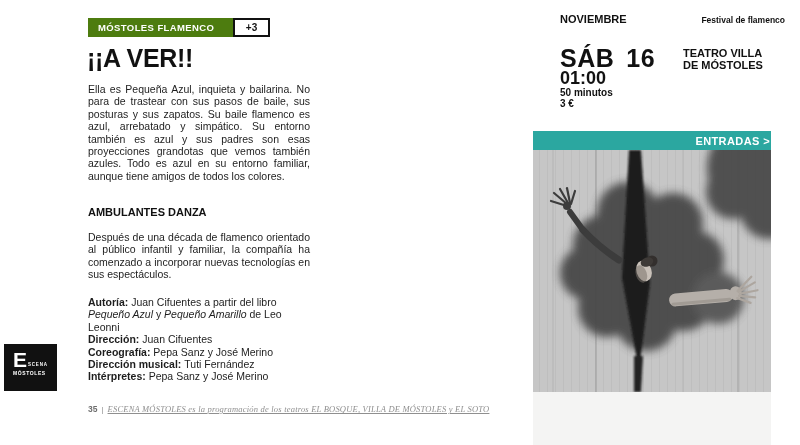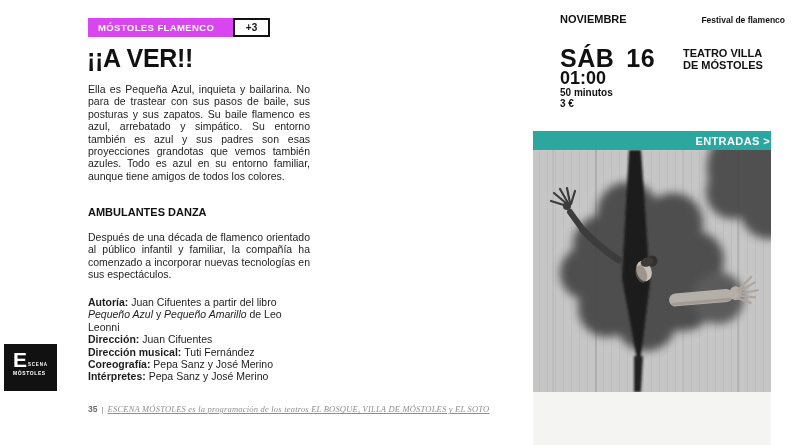--- a/index.html
+++ b/index.html
@@ -4,21 +4,21 @@
 <style>
   * { margin:0; padding:0; box-sizing:border-box; }
   html,body { background:#ffffff; }
   .canvas {
     position:relative; width:800px; height:445px; background:#ffffff;
     font-family:"Liberation Sans", sans-serif; color:#1d1d1d; overflow:hidden;
   }
   
   .tag-bar { position:absolute; left:88px; top:18px; height:19px; display:flex; }
   .tag-black {
-    background:#d946ef; color:#fff; font-size:9.5px; font-weight:bold;
+    background:#4d7c0f; color:#fff; font-size:9.5px; font-weight:bold;
     letter-spacing:.4px; width:145px; display:flex; align-items:center; padding-left:10px;
   }
   .tag-age {
     width:37px; background:#fff; border:2px solid #111; color:#111;
     font-size:10px; font-weight:bold; display:flex; align-items:center; justify-content:center;
   }
   .page-title {
     position:absolute; left:87px; top:44px; font-size:25px; font-weight:bold;
     letter-spacing:-.3px; color:#111;
   }
@@ -75,22 +75,22 @@
 
   <p class="body-par par1">Ella es Pequeña Azul, inquieta y bailarina. No para de trastear con sus pasos de baile, sus posturas y sus zapatos. Su baile flamenco es azul, arrebatado y simpático. Su entorno también es azul y sus padres son esas proyecciones grandotas que vemos también azules. Todo es azul en su entorno familiar, aunque tiene amigos de todos los colores.</p>
 
   <h2 class="company-heading">AMBULANTES DANZA</h2>
 
   <p class="body-par par2">Después de una década de flamenco orientado al público infantil y familiar, la compañía ha comenzado a incorporar nuevas tecnologías en sus espectáculos.</p>
 
   <div class="credits" id="credits">
       <div><span class="b">Autoría: </span><span>Juan Cifuentes a partir del libro </span><span class="i">Pequeño Azul</span><span> y </span><span class="i">Pequeño Amarillo</span><span> de Leo Leonni</span></div>
       <div><span class="b">Dirección: </span><span>Juan Cifuentes</span></div>
+      <div><span class="b">Coreografía: </span><span>Pepa Sanz y José Merino</span></div>
       <div><span class="b">Dirección musical: </span><span>Tuti Fernández</span></div>
-      <div><span class="b">Coreografía: </span><span>Pepa Sanz y José Merino</span></div>
       <div><span class="b">Intérpretes: </span><span>Pepa Sanz y José Merino</span></div>
     </div>
 
   <div class="logo-box">
     <div class="logo-row">
       <span class="logo-e">E</span>
       <span class="logo-scena">SCENA</span>
     </div>
     <div class="logo-city">MÓSTOLES</div>
   </div>

